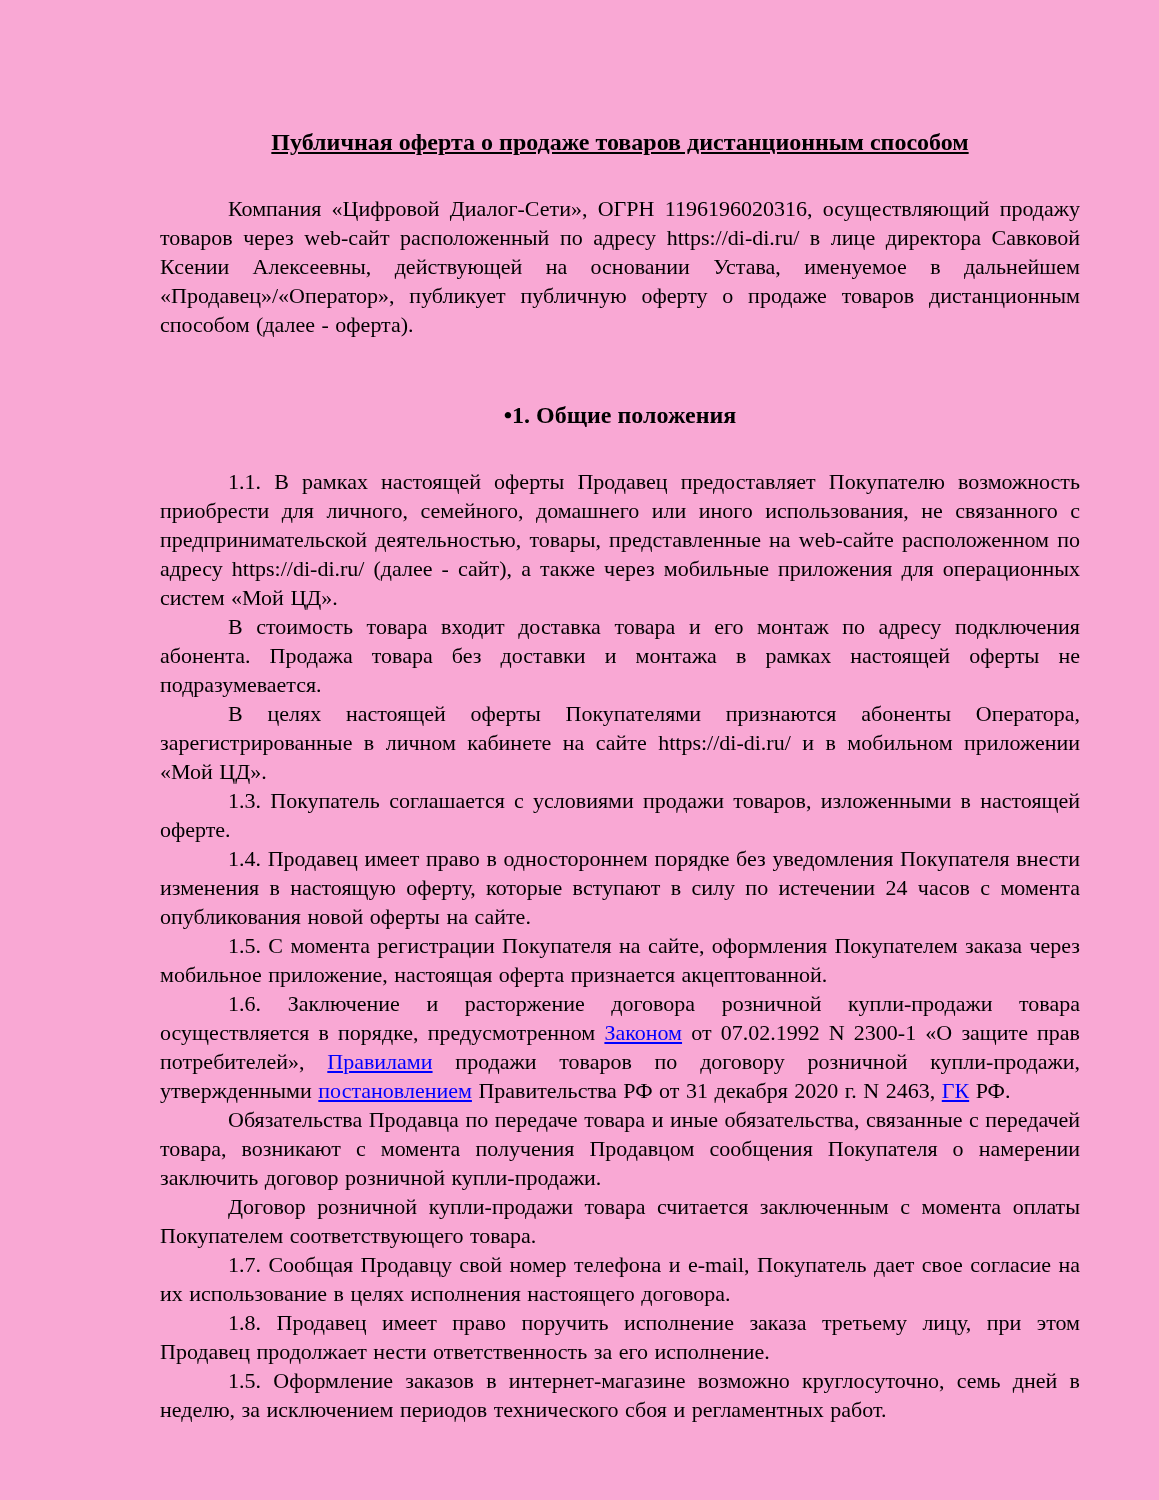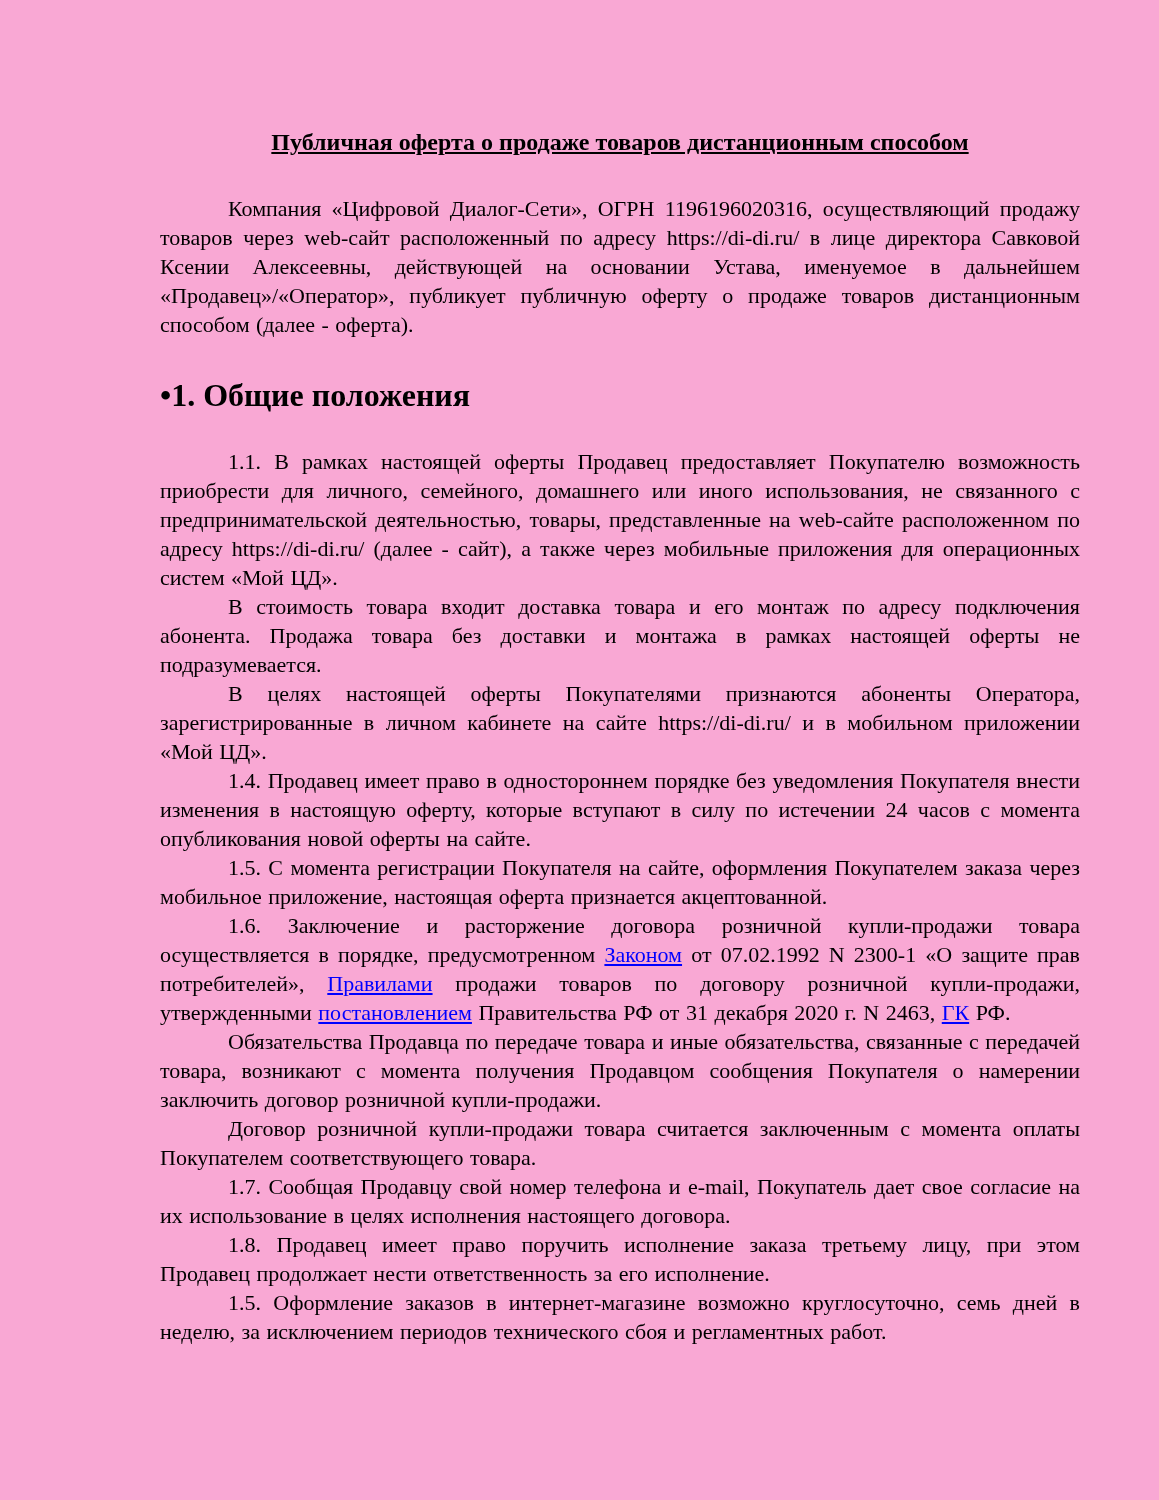--- a/index.html
+++ b/index.html
@@ -23,25 +23,25 @@
   }
   .doc-title {
     font-size: 24px;
     font-weight: bold;
     line-height: 32px;
     text-align: center;
     text-decoration: underline;
     margin: 0 0 36px 0;
   }
   .section-heading {
-    font-size: 32px;
+    font-size: 24px;
     font-weight: bold;
     line-height: 32px;
-    text-align: left;
-    margin: 40px 0 36px 0;
+    text-align: center;
+    margin: 60px 0 36px 0;
   }
   .doc-paragraph {
     font-size: 22px;
     line-height: 29px;
     text-align: justify;
     text-indent: 68px;
     margin: 0;
     word-spacing: 1px;
   }
   .doc-link {
@@ -54,20 +54,21 @@
 <body>
 
 <div class="page">
   <div class="content">
       <h1 class="doc-title">Публичная оферта о продаже товаров дистанционным способом</h1>
       <p class="doc-paragraph"><span>Компания «Цифровой Диалог-Сети», ОГРН 1196196020316, осуществляющий продажу товаров через web-сайт расположенный по адресу https://di-di.ru/ в лице директора Савковой Ксении Алексеевны, действующей на основании Устава, именуемое в дальнейшем «Продавец»/«Оператор», публикует публичную оферту о продаже товаров дистанционным способом (далее - оферта).</span></p>
       <h2 class="section-heading"><span>•</span><span>1. Общие положения</span></h2>
       <p class="doc-paragraph"><span>1.1. В рамках настоящей оферты Продавец предоставляет Покупателю возможность приобрести для личного, семейного, домашнего или иного использования, не связанного с предпринимательской деятельностью, товары, представленные на web-сайте расположенном по адресу https://di-di.ru/  (далее - сайт), а также через мобильные приложения для операционных систем «Мой ЦД».</span></p>
       <p class="doc-paragraph"><span>В стоимость товара входит доставка товара и его монтаж по адресу подключения абонента. Продажа товара без доставки и монтажа в рамках настоящей оферты не подразумевается.</span></p>
       <p class="doc-paragraph"><span>В целях настоящей оферты Покупателями признаются абоненты Оператора, зарегистрированные в личном кабинете на сайте https://di-di.ru/ и в мобильном приложении «Мой ЦД».</span></p>
+      <p class="doc-paragraph"><span>1.3. Покупатель соглашается с условиями продажи товаров, изложенными в настоящей оферте.</span></p>
       <p class="doc-paragraph"><span>1.4. Продавец имеет право в одностороннем порядке без уведомления Покупателя внести изменения в настоящую оферту, которые вступают в силу по истечении 24 часов с момента опубликования новой оферты на сайте.</span></p>
       <p class="doc-paragraph"><span>1.5. С момента регистрации Покупателя на сайте, оформления Покупателем заказа через мобильное приложение, настоящая оферта признается акцептованной.</span></p>
       <p class="doc-paragraph"><span>1.6. Заключение и расторжение договора розничной купли-продажи товара осуществляется в порядке, предусмотренном </span><a class="doc-link" href="#">Законом</a><span> от 07.02.1992 N 2300-1 «О защите прав потребителей», </span><a class="doc-link" href="#">Правилами</a><span> продажи товаров по договору розничной купли-продажи, утвержденными </span><a class="doc-link" href="#">постановлением</a><span> Правительства РФ от 31 декабря 2020 г. N 2463, </span><a class="doc-link" href="#">ГК</a><span> РФ.</span></p>
       <p class="doc-paragraph"><span>Обязательства Продавца по передаче товара и иные обязательства, связанные с передачей товара, возникают с момента получения Продавцом сообщения Покупателя о намерении заключить договор розничной купли-продажи.</span></p>
       <p class="doc-paragraph"><span>Договор розничной купли-продажи товара считается заключенным с момента оплаты Покупателем соответствующего товара.</span></p>
       <p class="doc-paragraph"><span>1.7. Сообщая Продавцу свой номер телефона и e-mail, Покупатель дает свое согласие на их использование в целях исполнения настоящего договора.</span></p>
       <p class="doc-paragraph"><span>1.8. Продавец имеет право поручить исполнение заказа третьему лицу, при этом Продавец продолжает нести ответственность за его исполнение.</span></p>
       <p class="doc-paragraph"><span>1.5. Оформление заказов в интернет-магазине возможно круглосуточно, семь дней в неделю, за исключением периодов технического сбоя и регламентных работ.</span></p>
     </div>
 </div>

